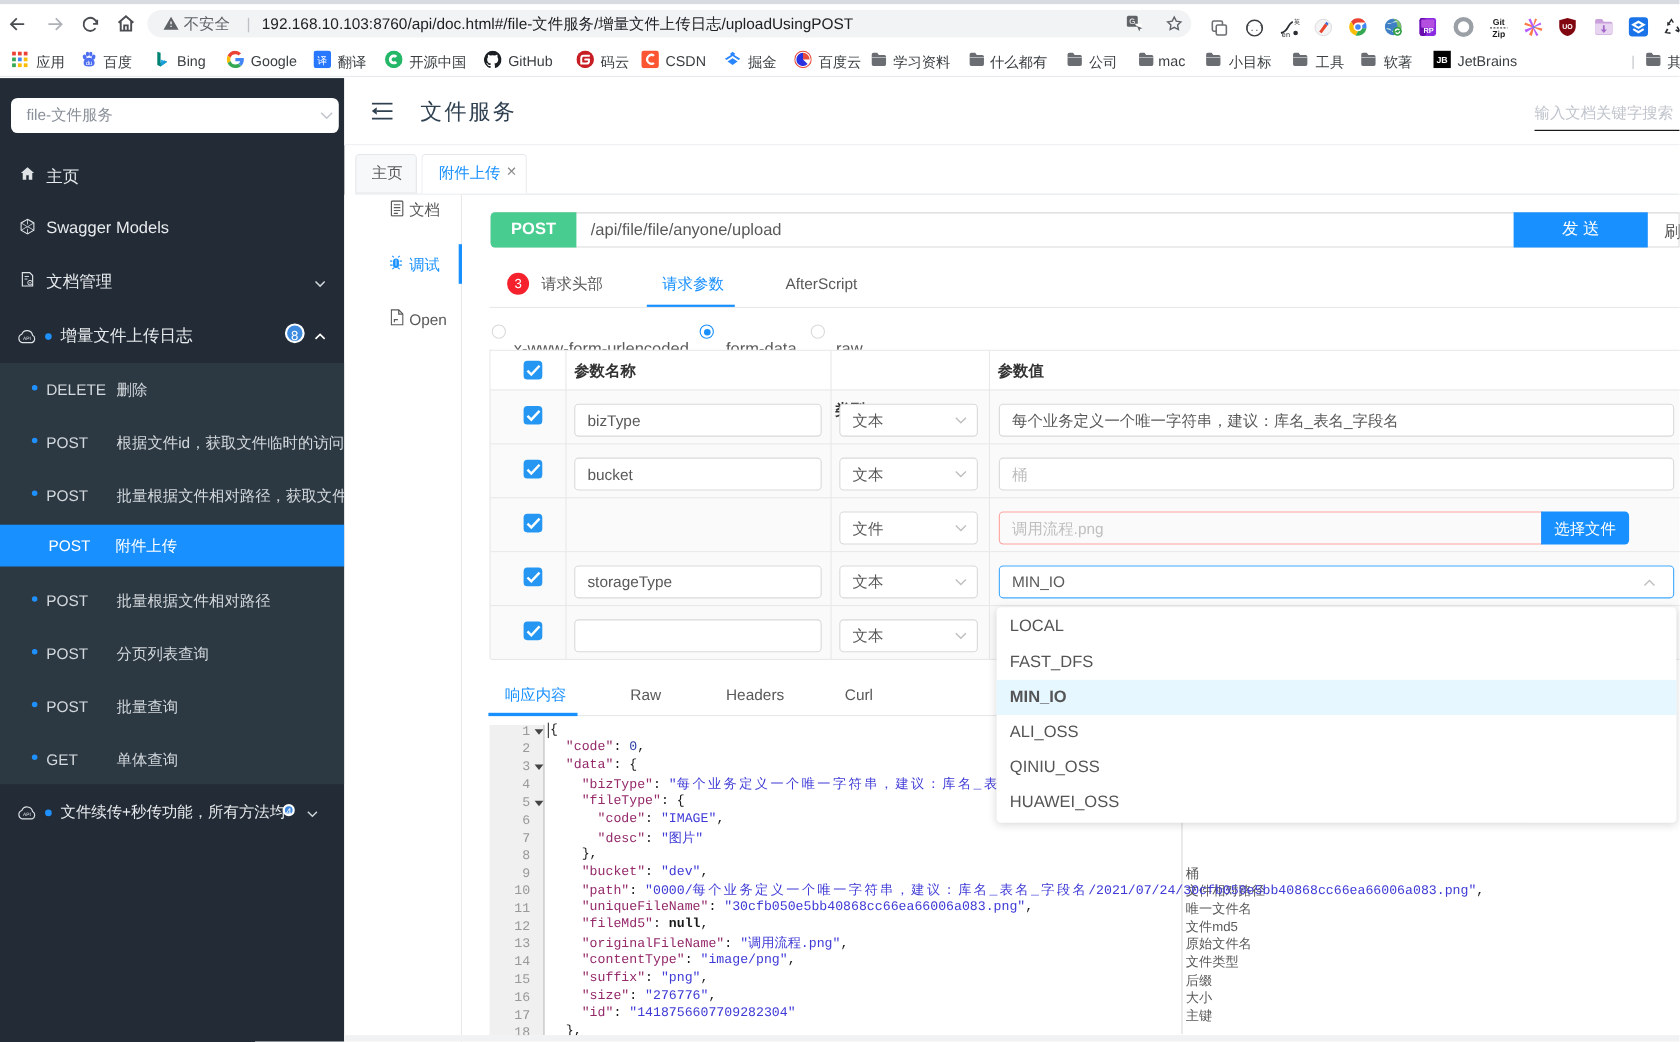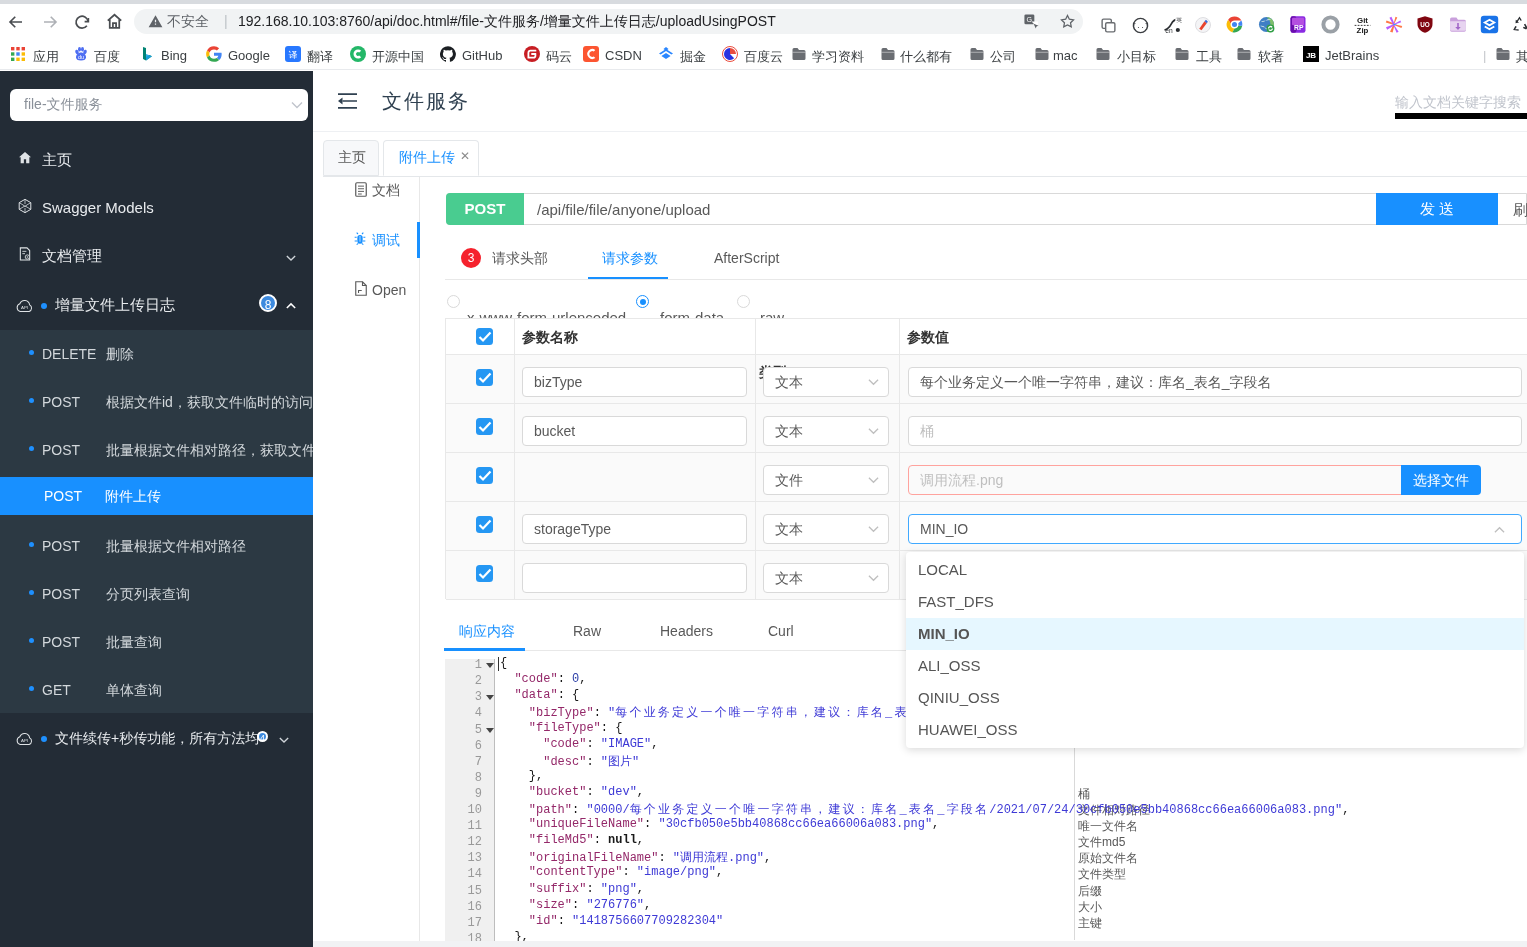--- a/index.html
+++ b/index.html
@@ -26,21 +26,21 @@
 #submenu { position:absolute; left:0; top:259px; width:313px; height:383px; background:#2c3943; }
 .smitem { position:absolute; left:0; width:313px; height:48px; color:#d3d8dc; font-size:14px; }
 .smitem .mth { position:absolute; left:42px; top:15px; }
 .smitem .desc { position:absolute; left:106px; top:15px; white-space:nowrap; overflow:hidden; max-width:207px; }
 #selrow { position:absolute; left:0; top:406px; width:313px; height:38px; background:#1890ff; color:#fff; font-size:14px; }
 .badge { position:absolute; border-radius:50%; background:#3d8ade; border:2px solid #fff; color:#fff; text-align:center; }
 .chev { position:absolute; width:10px; height:10px; }
 
 #apphead { left:313px; top:71px; width:1214px; height:61px; background:#fff; border-bottom:1px solid #eef0f3; }
 #htitle { position:absolute; left:382px; top:88px; font-size:20px; color:#2f4050; letter-spacing:2px; }
-#hsearch { position:absolute; left:1395px; top:94px; width:132px; height:25px; border-bottom:6px solid #000000; font-size:14px; color:#c0c4cc; }
+#hsearch { position:absolute; left:1395px; top:94px; width:132px; height:25px; border-bottom:1px solid #000000; font-size:14px; color:#c0c4cc; }
 
 .ptab { position:absolute; top:140px; height:36px; border:1px solid #e4e7ea; border-radius:4px 4px 0 0; font-size:14px; }
 #ptab1 { left:323px; width:56px; background:#f7f8fa; color:#595959; }
 #ptab2 { left:383px; width:96px; background:#fff; color:#1890ff; border-bottom-color:#fff; }
 #ptabline { left:323px; top:176px; width:1204px; height:1px; background:#e4e7ea; }
 
 #mininav { left:313px; top:177px; width:107px; height:770px; background:#fff; border-right:1px solid #e8e8e8; }
 .mnitem { position:absolute; left:0; width:106px; height:20px; font-size:14px; color:#595959; }
 .mnitem span { position:absolute; left:59px; top:2px; }
 #mnbar { position:absolute; left:104px; top:45px; width:3px; height:36px; background:#1890ff; }

